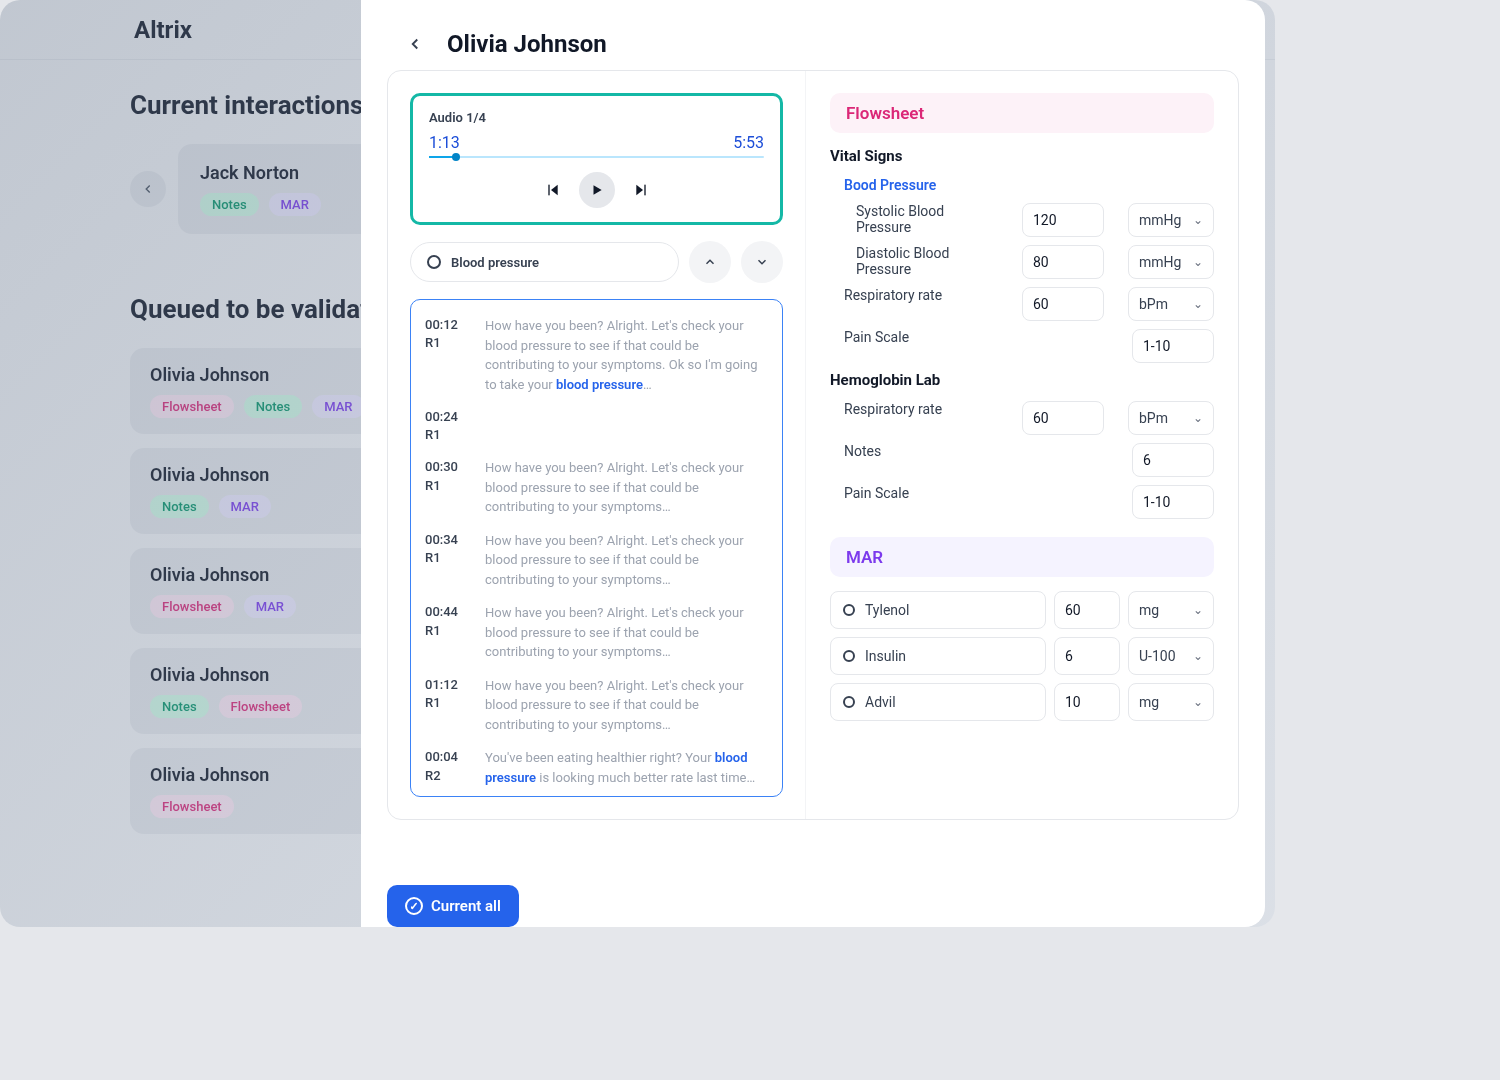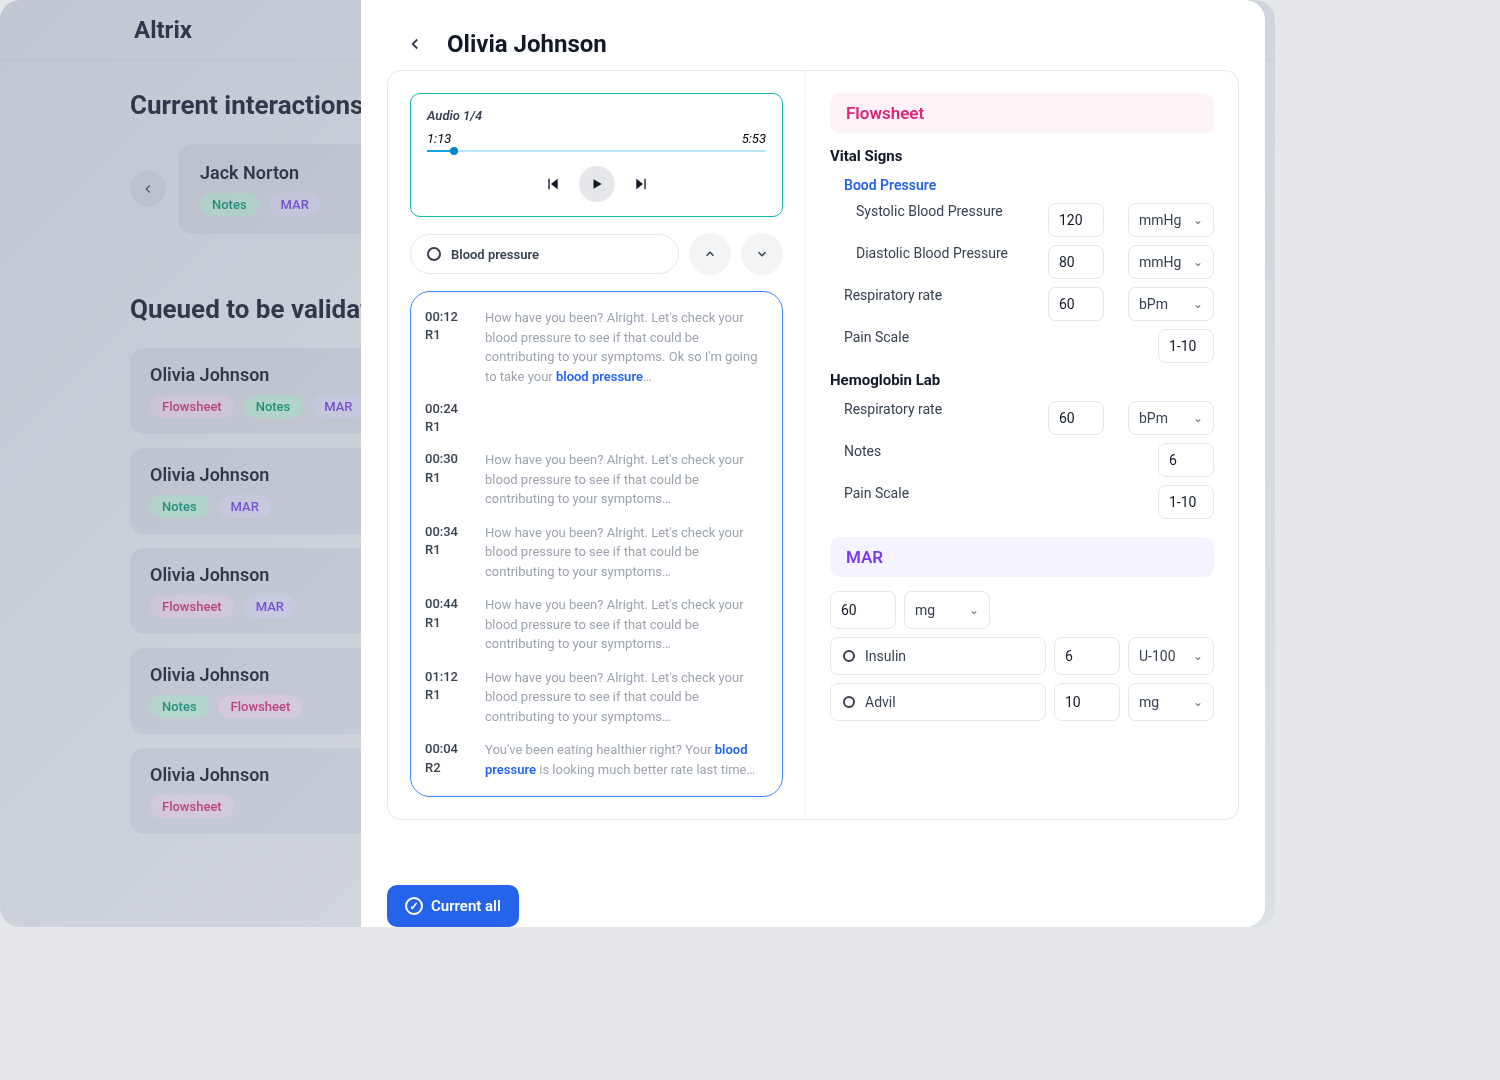--- a/index.html
+++ b/index.html
@@ -23,47 +23,47 @@
   .queue-item{background:#e5e7eb;border-radius:14px;padding:16px 20px;width:460px;}
   .scrim{position:absolute;inset:0;background:linear-gradient(135deg,rgba(100,116,139,0.35),rgba(148,163,184,0.25));}
   .drawer{position:absolute;top:0;right:235px;width:904px;height:927px;background:#fff;border-top-right-radius:20px;border-bottom-right-radius:20px;display:flex;flex-direction:column;}
   .drawer-header{display:flex;align-items:center;gap:18px;padding:30px 40px 12px;}
   .back-btn{width:28px;height:28px;display:flex;align-items:center;justify-content:center;color:#374151;cursor:pointer;}
   .drawer-title{font-size:24px;font-weight:700;color:#111827;}
   .drawer-content{flex:1;overflow:hidden;padding:0 26px 20px;}
   .panel{border:1px solid #e5e7eb;border-radius:14px;display:flex;height:750px;overflow:hidden;}
   .left-col{width:418px;padding:22px 22px;border-right:1px solid #f3f4f6;display:flex;flex-direction:column;gap:16px;}
   .right-col{flex:1;padding:22px 24px;overflow:auto;}
-  .audio-box{border:1px solid #14b8a6;border-radius:10px;padding:14px 16px;font-style:italic;}
+  .audio-box{border:3px solid #14b8a6;border-radius:10px;padding:14px 16px;}
   .audio-label{font-size:13px;font-weight:600;color:#374151;margin-bottom:8px;}
-  .time-row{display:flex;justify-content:space-between;font-size:13px;color:#000000;margin-bottom:4px;}
+  .time-row{display:flex;justify-content:space-between;font-size:16px;color:#1d4ed8;margin-bottom:4px;}
   .prog-track{height:2px;background:#bae6fd;position:relative;border-radius:2px;}
   .prog-fill{position:absolute;left:0;top:0;height:2px;background:#0ea5e9;width:8%;}
   .prog-thumb{position:absolute;left:8%;top:-3px;width:8px;height:8px;border-radius:50%;background:#0284c7;transform:translateX(-50%);}
   .media-ctrls{display:flex;justify-content:center;align-items:center;gap:18px;margin-top:14px;}
   .media-btn{display:flex;align-items:center;justify-content:center;color:#111827;cursor:pointer;}
   .play-btn{width:36px;height:36px;border-radius:50%;background:#e5e7eb;}
   .filter-row{display:flex;align-items:center;gap:10px;}
   .filter-chip{flex:1;border:1px solid #e5e7eb;border-radius:999px;height:40px;display:flex;align-items:center;gap:10px;padding:0 16px;font-size:13px;font-weight:600;color:#374151;}
   .circ-icon{width:14px;height:14px;border:2px solid #374151;border-radius:50%;}
   .round-btn{width:42px;height:42px;border-radius:50%;background:#f3f4f6;display:flex;align-items:center;justify-content:center;cursor:pointer;}
-  .transcript{flex:1;border:1.5px solid #3b82f6;border-radius:20px;padding:16px 14px;overflow:auto;}
+  .transcript{flex:1;border:1.5px solid #3b82f6;border-radius:10px;padding:16px 14px;overflow:auto;}
   .t-row{display:flex;gap:18px;margin-bottom:14px;font-size:13px;}
   .t-meta{width:42px;color:#374151;font-weight:500;line-height:1.4;}
   .t-text{flex:1;color:#9ca3af;line-height:1.5;}
   .kw{color:#2563eb;font-weight:600;}
   .kw-hl{background:#dbeafe;border-radius:3px;padding:0 2px;}
   .section-pill{border-radius:10px;padding:10px 16px;font-size:17px;font-weight:600;margin-bottom:14px;}
   .fs-pill{background:#fdf2f8;color:#db2777;}
   .mar-pill{background:#f5f3ff;color:#7c3aed;}
   .cat-head{font-size:15px;font-weight:700;color:#111827;margin:6px 0 12px;}
   .sub-head{font-size:14px;font-weight:600;color:#2563eb;margin:4px 0 10px 14px;}
   .field-row{display:flex;align-items:flex-start;justify-content:flex-end;gap:24px;margin:8px 0;padding-left:14px;}
   .field-label{flex:1;font-size:14px;color:#374151;}
-  .field-input{width:56px;height:34px;border:1px solid #e5e7eb;border-radius:8px;padding:0 10px;font-size:14px;color:#111827;}
+  .field-input{width:82px;height:34px;border:1px solid #e5e7eb;border-radius:8px;padding:0 10px;font-size:14px;color:#111827;}
   .unit-sel{width:86px;height:34px;border:1px solid #e5e7eb;border-radius:8px;padding:0 10px;font-size:14px;color:#374151;display:flex;align-items:center;justify-content:space-between;cursor:pointer;}
   .med-input{height:38px;border:1px solid #e5e7eb;border-radius:8px;display:flex;align-items:center;gap:10px;padding:0 12px;font-size:14px;color:#374151;}
   .med-row{display:flex;gap:8px;margin:8px 0;}
   .med-row .med-input{flex:1;}
   .med-row .field-input{width:66px;height:38px;}
   .med-row .unit-sel{height:38px;}
   .chev{font-size:12px;color:#6b7280;}
   .validate-btn{margin:18px 0 0 26px;background:#2563eb;color:#fff;border:none;border-radius:10px;height:42px;padding:0 18px;font-size:15px;font-weight:600;display:inline-flex;align-items:center;gap:8px;cursor:pointer;}
   .chk-circ{width:18px;height:18px;border:2px solid #fff;border-radius:50%;display:flex;align-items:center;justify-content:center;font-size:11px;}
   svg{display:block;}
@@ -277,20 +277,24 @@
           <input class="field-input" value="6" style="">
         </div>
         <div class="field-row">
           <div class="field-label">Pain Scale</div>
           <input class="field-input" value="1-10" style="">
         </div>
 
         <div class="section-pill mar-pill" style="margin-top:18px;">MAR</div>
         <div id="mar-list">
             <div class="med-row">
+              <div class="med-input">
+                <span class="circ-icon" style="width: 12px; height: 12px;"></span>
+                <span>Tylenol</span>
+              </div>
               <input class="field-input" value="60" style="">
               <div class="unit-sel">
                 <span>mg</span>
                 <span class="chev">⌄</span>
               </div>
             </div>
             <div class="med-row">
               <div class="med-input">
                 <span class="circ-icon" style="width: 12px; height: 12px;"></span>
                 <span>Insulin</span>

